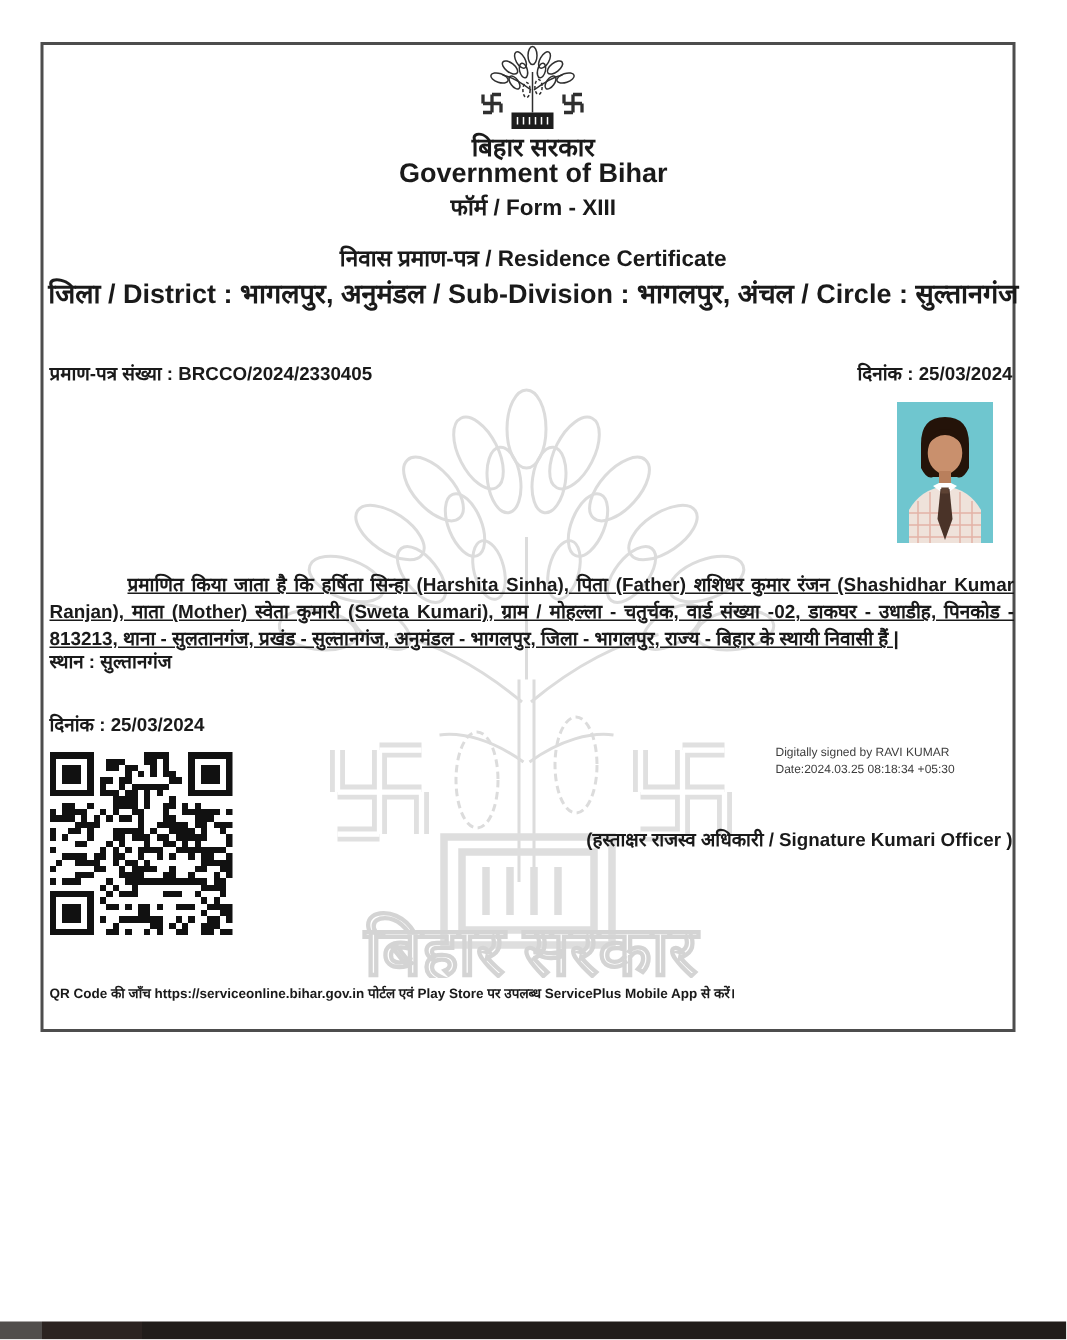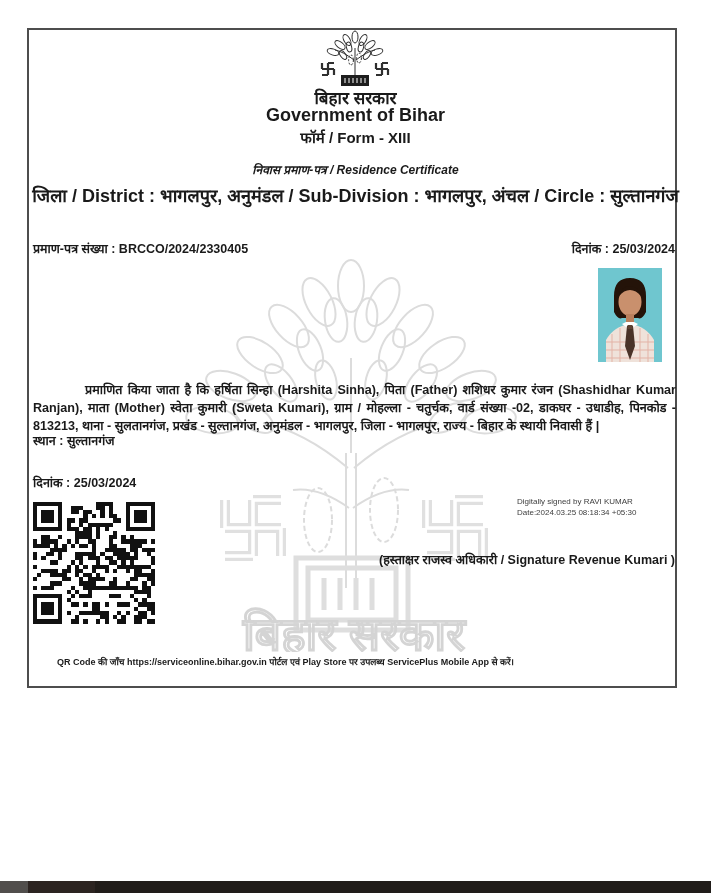--- a/index.html
+++ b/index.html
@@ -12,48 +12,48 @@
   .doc-border {
     position:absolute; left:27px; top:28px; width:650px; height:660px;
     border:2px solid #4d4d4d; background:transparent; z-index:2; pointer-events:none;
   }
   .abs { position:absolute; z-index:3; }
   .center { left:0; width:711px; text-align:center; }
 
   .title-hi   { top:86px;  font-size:17px; font-weight:bold; }
   .title-en   { top:105px; font-size:18px; font-weight:bold; }
   .form-line  { top:127px; font-size:15px; font-weight:bold; }
-  .cert-title { top:161px; font-size:12px; font-weight:bold;font-style:italic; }
+  .cert-title { top:161px; font-size:15px; font-weight:bold; }
   .district-line { top:183px; font-size:18px; font-weight:bold; }
 
   .cert-no  { left:33px;  top:240px; font-size:12.5px; font-weight:bold; }
   .cert-date{ right:36px; top:240px; font-size:12.5px; font-weight:bold; text-align:right; }
 
   .photo { left:598px; top:268px; width:64px; height:94px; }
 
   .body-text {
     left:33px; top:381px; width:643px;
     font-size:12.6px; line-height:1.44; font-weight:bold;
-    text-align:justify; text-indent:52px;
+    text-align:justify; text-indent:52px;text-decoration:underline;
   }
 
   .issue-place { left:33px; top:432px; font-size:12.5px; font-weight:bold; }
   .issue-date  { left:33px; top:474px; font-size:12.5px; font-weight:bold; }
 
   .qr-box { left:33px; top:500px; width:122px; height:125px; background:#ffffff; }
 
   .digital-sig {
     left:517px; top:497px; width:160px;
     font-size:8px; line-height:1.35; color:#3d3d3d; font-weight:normal;
   }
   .officer-line {
     right:36px; top:551px; font-size:12.5px; font-weight:bold; text-align:right;
   }
 
-  .footer { left:33px; top:656px; width:640px; font-size:9px; line-height:1.45; font-weight:bold;margin-left:24px; }
+  .footer { left:33px; top:656px; width:640px; font-size:9px; line-height:1.45; font-weight:bold; }
 
   .watermark { left:168px; top:258px; width:372px; height:394px; z-index:1; pointer-events:none; }
 
   .taskbar {
     position:absolute; left:0; bottom:0; width:711px; height:12px; z-index:4;
     background:linear-gradient(90deg,#514e4c 0px,#514e4c 28px,#2c2421 28px,#2c2421 95px,#211d1a 95px);
   }
 </style>
 </head>
 <body>
@@ -490,20 +490,20 @@
       <rect x="0" y="22" width="7" height="7" fill="#111111"></rect>
       <rect x="1" y="23" width="5" height="5" fill="#fff"></rect>
       <rect x="2" y="24" width="3" height="3" fill="#111111"></rect>
     </svg>
 
   <div class="abs digital-sig">
     <div>Digitally signed by RAVI KUMAR</div>
     <div>Date:2024.03.25 08:18:34 +05:30</div>
   </div>
 
-  <div class="abs officer-line">(हस्ताक्षर राजस्व अधिकारी / Signature Revenue Kumari )</div>
+  <div class="abs officer-line">(हस्ताक्षर राजस्व अधिकारी / Signature Kumari Officer )</div>
 
   <div class="abs footer">
     <div>QR Code की जाँच https://serviceonline.bihar.gov.in पोर्टल एवं Play Store पर उपलब्ध ServicePlus Mobile App से करें।</div>
   </div>
 
   <div class="taskbar"></div>
 </div>
 
 </body></html>

